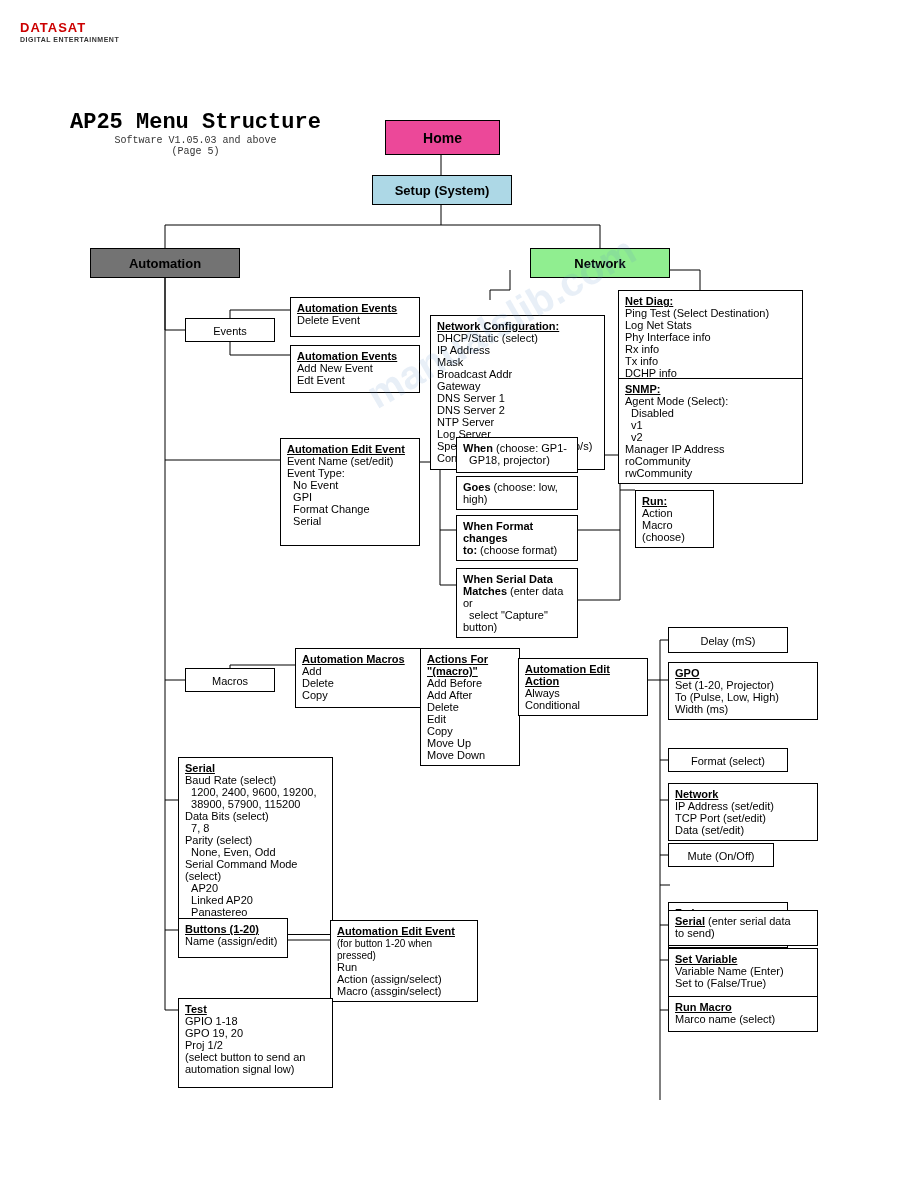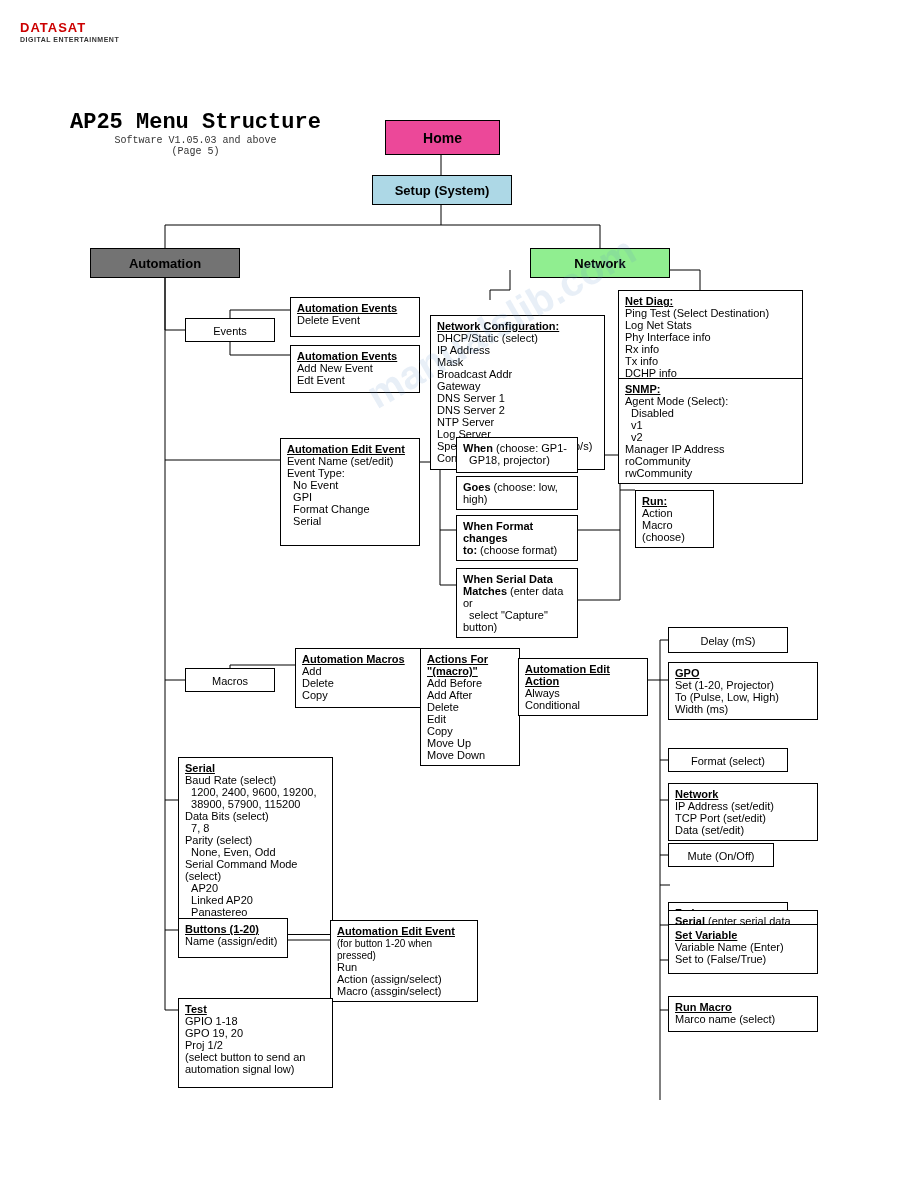--- a/index.html
+++ b/index.html
@@ -295,21 +295,21 @@
 
   <div class="box box-text" style="left:668px;top:902px;width:120px;min-height:40px;">
     <span class="bold underline">Fader</span><br>
     <span>Set<br>Adjust</span>
   </div>
 
   <div class="box box-text" style="left:668px;top:910px;width:150px;min-height:36px;">
     <span class="bold underline">Serial</span> <span>(enter serial data<br>to send)</span>
   </div>
 
-  <div class="box box-text" style="left:668px;top:924px;width:150px;min-height:50px;">
+  <div class="box box-text" style="left:668px;top:948px;width:150px;min-height:50px;">
     <span class="bold underline">Set Variable</span><br>
     <span>Variable Name (Enter)<br>Set to (False/True)</span>
   </div>
 
   <div class="box box-text" style="left:668px;top:996px;width:150px;min-height:36px;">
     <span class="bold underline">Run Macro</span><br>
     <span>Marco name (select)</span>
   </div>
 
   <div class="box box-text" style="left:178px;top:757px;width:155px;min-height:155px;">

